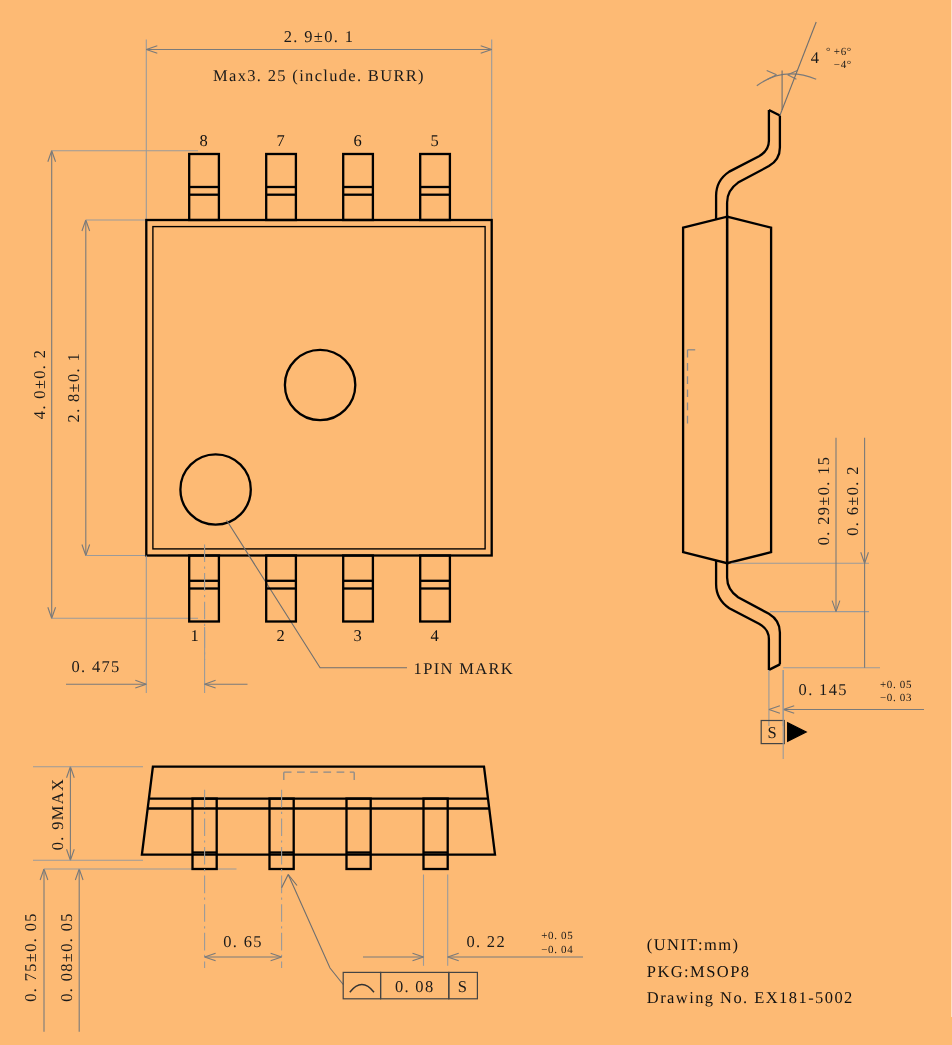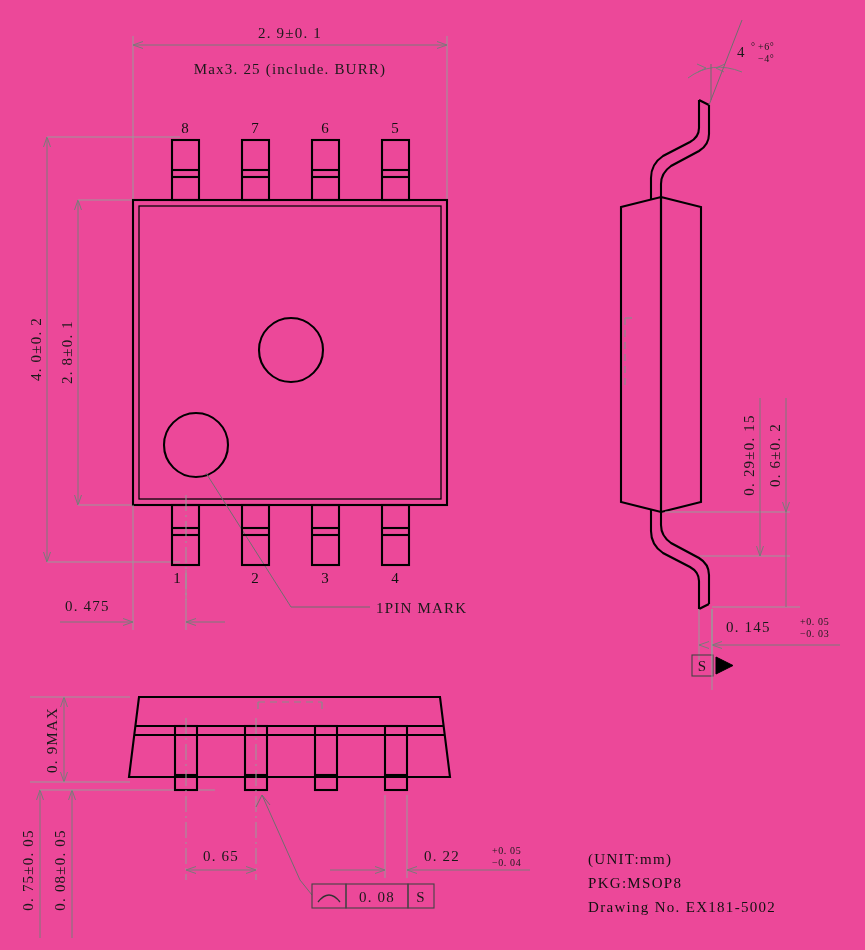--- a/index.html
+++ b/index.html
@@ -1,18 +1,18 @@
 <!DOCTYPE html>
 <html><head>
 <meta charset="utf-8">
 <style>
   html,body{margin:0;padding:0;background:#fff;}
   body{width:865px;height:950px;overflow:hidden;
        font-family:"Liberation Serif",serif;}
-  #sheet{position:relative;width:865px;height:950px;background:#ec4899;}
+  #sheet{position:relative;width:865px;height:950px;background:#fdba74;}
   svg{display:block;}
   .dimtxt{font-family:"Liberation Serif",serif;font-size:15px;fill:#1a1a1a;letter-spacing:1.2px;}
   .dimtxt-sm{font-family:"Liberation Serif",serif;font-size:10px;fill:#1a1a1a;letter-spacing:0.6px;}
   .pinnum{font-family:"Liberation Serif",serif;font-size:15px;fill:#111;}
   .titletxt{font-family:"Liberation Serif",serif;font-size:15px;fill:#111;letter-spacing:1.3px;}
   .obj{fill:none;stroke:#000;stroke-width:2.1;}
   .objthin{fill:none;stroke:#000;stroke-width:1.25;}
   .dimline{fill:none;stroke:#7a7a7a;stroke-width:1;}
   .extline{fill:none;stroke:#9a9a9a;stroke-width:1;}
   .centerline{fill:none;stroke:#9a9a9a;stroke-width:1;stroke-dasharray:16 4 2 4;}

